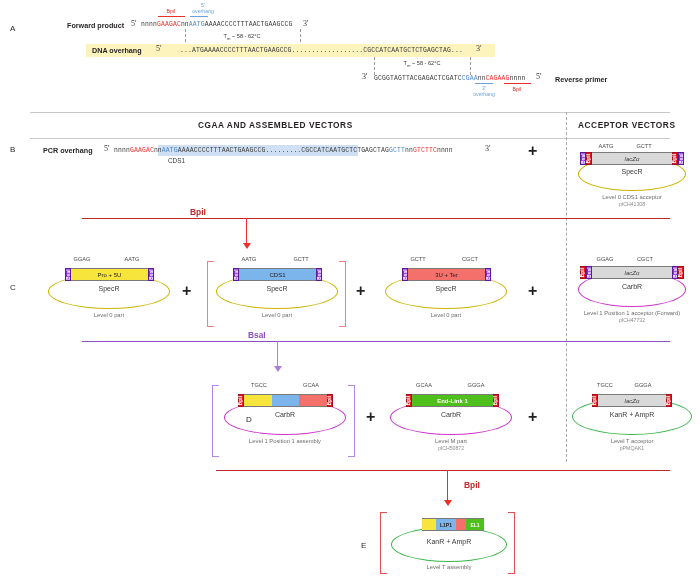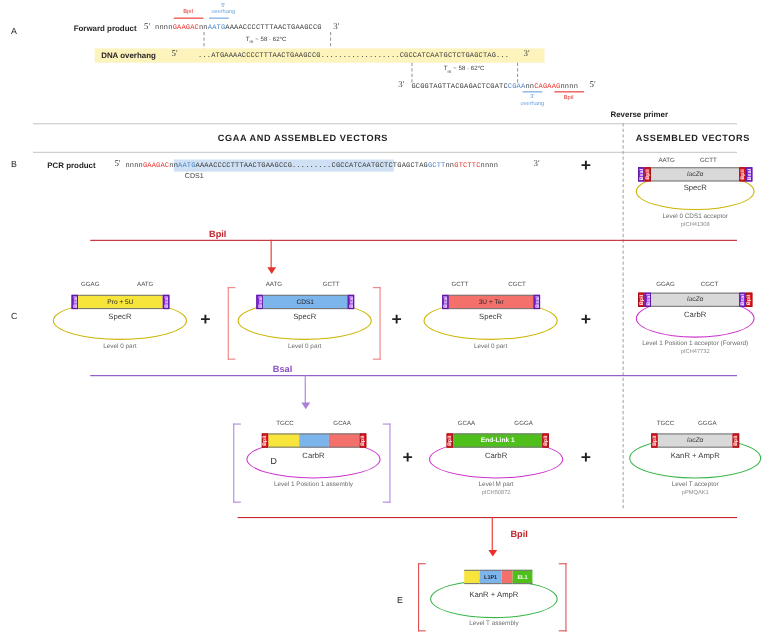--- a/index.html
+++ b/index.html
@@ -106,36 +106,36 @@
   <div class="abs seq" style="left:180px;top:47px;"><span>...ATGAAAACCCCTTTAACTGAAGCCG</span><span>..................</span><span>CGCCATCAATGCTCTGAGCTAG...</span></div>
   <div class="abs serif" style="left:476px;top:44px;">3'</div>
 
   <div class="dash" style="left:374px;top:57px;height:18px;"></div>
   <div class="dash" style="left:470px;top:57px;height:18px;"></div>
   <div class="abs tm" style="left:380px;top:60px;width:84px;"><span>T</span><sub>m</sub><span> ~ 58 - 62°C</span></div>
 
   <div class="abs serif" style="left:362px;top:72px;">3'</div>
   <div class="abs seq" style="left:374px;top:75px;"><span>GCGGTAGTTACGAGACTCGATC</span><span class="blue">CGAA</span><span>nn</span><span class="red">CAGAAG</span><span>nnnn</span></div>
   <div class="abs serif" style="left:536px;top:72px;">5'</div>
-  <div class="abs lbl-b" style="left:555px;top:75px;margin-top:24px;">Reverse primer</div>
+  <div class="abs lbl-b" style="left:555px;top:75px;">Reverse primer</div>
 
   <div class="ul-blue" style="left:475px;top:83px;width:18px;"></div>
   <div class="abs mini-blue" style="left:467px;top:86px;width:34px;">3'</div>
   <div class="abs mini-blue" style="left:467px;top:92px;width:34px;">overhang</div>
   <div class="ul-red" style="left:504px;top:83px;width:27px;"></div>
   <div class="abs mini-red" style="left:503px;top:86px;width:28px;">BpiI</div>
 
   <div class="hr" style="left:30px;top:112px;width:640px;"></div>
   <div class="abs hdr" style="left:198px;top:120px;">CGAA AND ASSEMBLED VECTORS</div>
-  <div class="abs hdr" style="left:578px;top:120px;">ASSEMBLED VECTORS</div>
+  <div class="abs hdr" style="left:578px;top:120px;">ACCEPTOR VECTORS</div>
   <div class="hr" style="left:30px;top:138px;width:640px;"></div>
   <div class="vsep" style="left:566px;top:112px;height:350px;"></div>
 
   <div class="abs panel-letter" style="left:10px;top:145px;">B</div>
-  <div class="abs lbl-b" style="left:43px;top:146px;">PCR product</div>
+  <div class="abs lbl-b" style="left:43px;top:146px;">PCR overhang</div>
   <div class="abs serif" style="left:104px;top:144px;">5'</div>
   <div class="abs hl-blue" style="left:158px;top:145px;width:200px;height:11px;"></div>
   <div class="abs seq" style="left:114px;top:147px;"><span>nnnn</span><span class="red">GAAGAC</span><span>nn</span><span class="blue">AATG</span><span>AAAACCCCTTTAACTGAAGCCG</span><span>.........</span><span>CGCCATCAATGCTCTGAGCTAG</span><span class="blue">GCTT</span><span>nn</span><span class="red">GTCTTC</span><span>nnnn</span></div>
   <div class="abs serif" style="left:485px;top:144px;">3'</div>
   <div class="abs tiny" style="left:168px;top:157px;font-size:6.4px;color:#3a3a3a;">CDS1</div>
 
   <div class="plus" style="left:528px;top:143px;">+</div>
 
   <div class="plasmid">
     <div class="abs ohang" style="left:586px;top:143px;">AATG</div>

